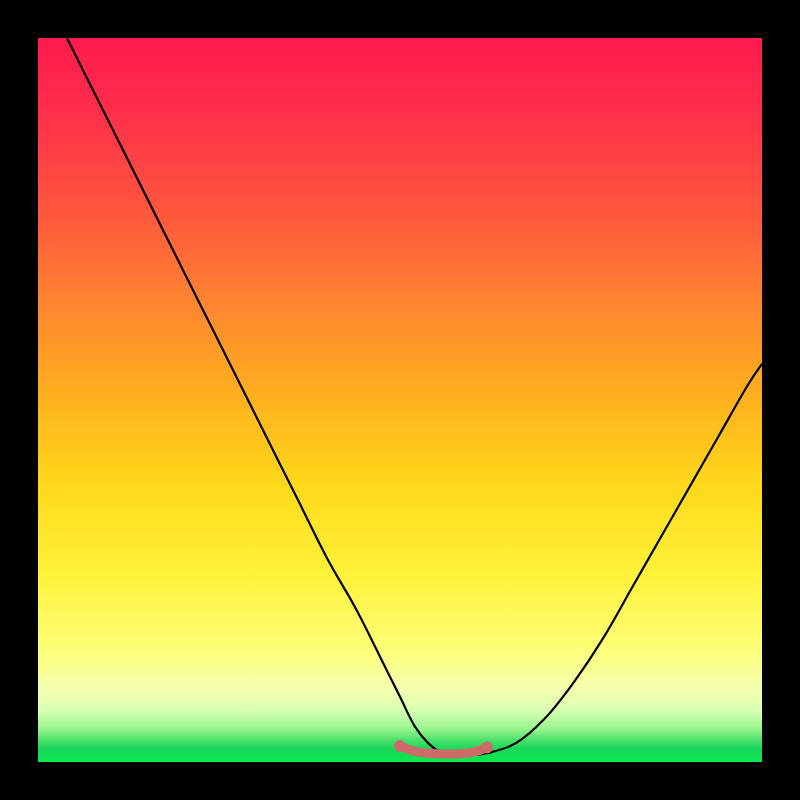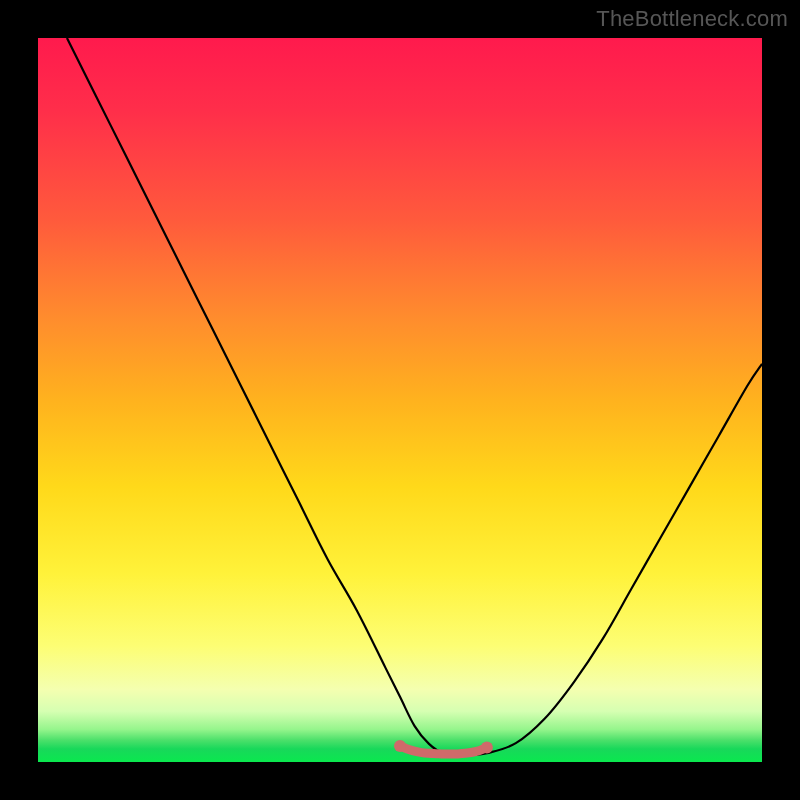--- a/index.html
+++ b/index.html
@@ -59,21 +59,20 @@
     width: 724px;
     height: 724px;
     overflow: visible;
   }
 </style>
 </head>
 <body>
 
 <div class="frame">
 
-  <div class="watermark">TheBottleneck.com</div>
 
   <div class="plot">
     <svg class="curve-layer" viewBox="0 0 724 724" preserveAspectRatio="none">
       <path id="main-curve" fill="none" stroke-width="2.2" stroke-linejoin="round" d="M 28.96 0 C 34.1728 10.425599999999992, 47.4944 37.06879999999995, 57.92 57.91999999999996 C 68.3456 78.77119999999996, 76.45439999999999 94.98880000000003, 86.88 115.84000000000003 C 97.3056 136.69120000000004, 105.4144 152.9088, 115.84 173.76 C 126.2656 194.61119999999997, 134.3744 210.82879999999994, 144.8 231.67999999999995 C 155.22560000000001 252.53119999999996, 163.3344 268.7488, 173.76 289.6 C 184.1856 310.45120000000003, 192.29440000000002 326.6688, 202.72000000000003 347.52 C 213.14560000000003 368.3712, 221.2544 384.5888, 231.68 405.44 C 242.1056 426.2912, 250.21439999999998 442.5088, 260.64 463.36 C 271.0656 484.2112, 279.1744 501.73199999999997, 289.6 521.28 C 300.02560000000005 540.828, 308.1344 552.412, 318.56 571.96 C 328.9856 591.508, 339.70079999999996 614.2416, 347.52 629.88 C 355.3392 645.5184, 356.7872 648.4144, 362 658.84 C 367.2128 669.2656000000001, 371.2672 679.3292, 376.48 687.8 C 381.69280000000003 696.2707999999999, 385.7472 700.9478399999999, 390.96000000000004 705.9 C 396.17280000000005 710.85216, 400.2272000000001 713.3572, 405.44000000000005 715.312 C 410.6528 717.2668, 414.7072 716.49936, 419.91999999999996 716.76 C 425.1327999999999 717.02064, 429.18719999999996 717.02064, 434.4 716.76 C 439.6128 716.49936, 441.0608 717.39712, 448.88 715.312 C 456.6992 713.22688, 467.41440000000006 711.43136, 477.84000000000003 705.176 C 488.2656 698.92064, 496.3744 691.5068799999999, 506.79999999999995 680.56 C 517.2256 669.61312, 525.3344 658.6952, 535.76 644.36 C 546.1856 630.0248, 554.2944 617.8616, 564.72 600.92 C 575.1456000000001 583.9784, 583.2543999999999 568.4848, 593.68 550.24 C 604.1056 531.9952000000001, 612.2144 517.8048, 622.64 499.56 C 633.0656 481.3152, 641.1744 467.1248, 651.6 448.88 C 662.0256 430.6352, 670.1343999999999 416.4448, 680.56 398.2 C 690.9856 379.9552, 701.7008 360.55199999999996, 709.52 347.52 C 717.3392 334.488, 721.3936 329.70959999999997, 724 325.79999999999995" stroke="#000000"></path>
       <path id="mark-curve" fill="none" stroke-width="9" stroke-linecap="round" stroke-linejoin="round" d="M 362 708.072 C 363.3032 708.59328, 366.6336 710.05576, 369.24 710.968 C 371.8464 711.88024, 373.8736 712.4884, 376.48 713.14 C 379.0864 713.7916, 381.1136 714.19704, 383.72 714.588 C 386.32640000000004 714.9789599999999, 388.35360000000003 715.11652, 390.96000000000004 715.312 C 393.56640000000004 715.50748, 395.59360000000004 715.54368, 398.20000000000005 715.674 C 400.80640000000005 715.80432, 402.83360000000005 715.97084, 405.44000000000005 716.036 C 408.04640000000006 716.1011599999999, 410.07359999999994 716.062064, 412.67999999999995 716.036 C 415.28639999999996 716.0099359999999, 417.31359999999995 716.02152, 419.91999999999996 715.8912 C 422.52639999999997 715.76088, 424.55359999999996 715.6117360000001, 427.15999999999997 715.312 C 429.7664 715.012264, 431.79359999999997 714.74728, 434.4 714.226 C 437.0064 713.70472, 439.0336 713.2630800000001, 441.64 712.416 C 444.2464 711.56892, 447.5768 710.04128, 448.88 709.52" stroke="#cf6a6a"></path>
       <circle id="mark-start" r="6" fill="#cf6a6a" cx="362" cy="708.072"></circle>
       <circle id="mark-end" r="6" fill="#cf6a6a" cx="448.88" cy="709.52"></circle>
     </svg>
   </div>
 

